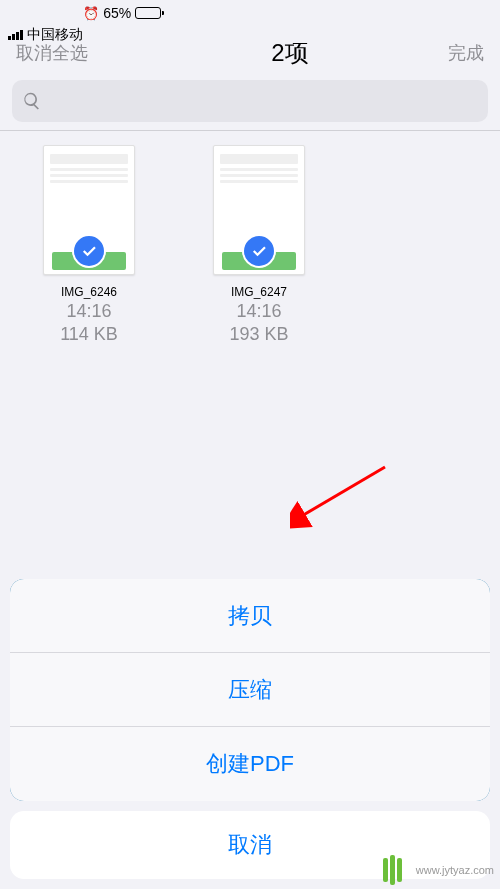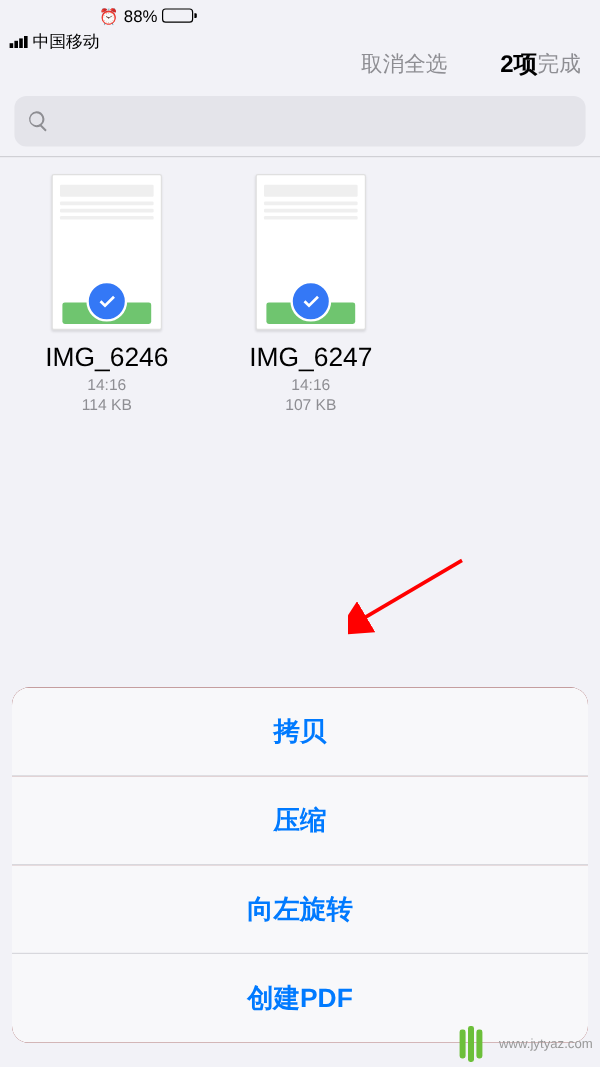--- a/index.html
+++ b/index.html
@@ -30,26 +30,26 @@
     .signal-bars span:nth-child(3){height:8px}
     .signal-bars span:nth-child(4){height:10px}
     .alarm-icon { font-size: 13px; }
     .battery { width: 26px; height: 12px; border: 1.5px solid #000; border-radius: 3px; position: relative; }
     .battery::after { content:""; position:absolute; right:-4px; top:3px; width:2px; height:4px; background:#000; border-radius:0 1px 1px 0;}
     .battery-fill { height:100%; width:88%; background:#000; border-radius:1px;}
     .nav {
       height: 54px;
       display: flex;
       align-items: center;
-      justify-content: flex-end;
+      justify-content: space-between;
       padding: 0 16px;
       background: #f2f2f7;
     }
     .nav-left, .nav-right { font-size: 18px; color: #8e8e93; }
-    .nav-title { font-size: 20px; font-weight: 700; margin-left: 44px; }
+    .nav-title { font-size: 24px; font-weight: 400; margin-left: 44px; }
     .search-wrap { padding: 0 12px 8px; background: #f2f2f7; }
     .search {
       height: 42px;
       background: #e4e4ea;
       border-radius: 10px;
       display: flex;
       align-items: center;
       padding: 0 10px;
       gap: 6px;
     }
@@ -70,31 +70,30 @@
     }
     .thumb-head { width: 100%; height: 10px; background:#efefef; margin-bottom:4px; border-radius:1px;}
     .thumb-line { width: 100%; height: 3px; background:#efefef; margin-bottom:3px; border-radius:1px;}
     .check {
       position:absolute; bottom:6px; left:50%; transform:translateX(-50%);
       width: 34px; height:34px; border-radius:50%; background:#3478f6; border:2px solid #fff;
       display:flex;align-items:center;justify-content:center;
     }
     .check svg{width:18px;height:18px;stroke:#fff;stroke-width:3;fill:none;}
     .green-bar{position:absolute;bottom:4px;left:8px;right:8px;height:18px;background:#6fc56f;border-radius:2px;z-index:-0;}
-    .fname { font-size: 22px; margin-top: 10px; }
-    .fmeta { font-size: 13px; color: #8e8e93; margin-top: 2px; }
+    .fname { font-size: 12px; margin-top: 10px; }
+    .fmeta { font-size: 18px; color: #8e8e93; margin-top: 2px; }
     .sheet {
       position: absolute; left: 10px; right: 10px; bottom: 10px;
     }
     .sheet-group {
-      background: #7f1d1d;
+      background: #0369a1;
       border-radius: 14px;
       overflow: hidden;
       margin-bottom: 10px;
-      font-weight: bold;
     }
     .sheet-item {
       height: 74px;
       display:flex; align-items:center; justify-content:center;
       font-size: 22px;
       color: #007aff;
       border-bottom: 1px solid #d8d8dd;
       background: #f8f8fa;
     }
     .sheet-item:last-child { border-bottom: none; }
@@ -130,21 +129,21 @@
     <span class="signal-bars">
         <span></span>
         <span></span>
         <span></span>
         <span></span>
       </span>
     <span>中国移动</span>
   </div>
   <div class="status-right">
     <span class="alarm-icon">⏰</span>
-    <span>88%</span>
+    <span>65%</span>
     <span class="battery"><span class="battery-fill"></span></span>
   </div>
 </div>
 
 <div class="nav">
   <div class="nav-left">取消全选</div>
   <div class="nav-title">2项</div>
   <div class="nav-right">完成</div>
 </div>
 
@@ -183,40 +182,40 @@
         <div class="thumb-line"></div>
       <div class="green-bar"></div>
       <div class="check">
           <svg viewBox="0 0 24 24">
             <path d="M5 12l5 5L20 7"></path>
           </svg>
         </div>
     </div>
     <div class="fname">IMG_6247</div>
     <div class="fmeta">14:16</div>
-    <div class="fmeta">107 KB</div>
+    <div class="fmeta">193 KB</div>
   </div>
 </div>
 
 <svg class="arrow" style="left:290px;top:462px;width:100px;height:70px">
   <defs>
       <marker id="ah" markerWidth="10" markerHeight="10" refX="2" refY="5" orient="auto">
         <path d="M0,0 L10,5 L0,10 z" fill="#ff0000"></path>
       </marker>
     </defs>
   <line x1="95" y1="5" x2="10" y2="55" stroke="#ff0000" stroke-width="3" marker-end="url(#ah)"></line>
 </svg>
 
 <div class="sheet">
   <div class="sheet-group">
     <div class="sheet-item">拷贝</div>
     <div class="sheet-item">压缩</div>
-    <div class="sheet-item">向左旋转</div>
     <div class="sheet-item">创建PDF</div>
   </div>
+  <div class="sheet-cancel">取消</div>
 </div>
 
 <div class="watermark">
   <div class="wm-logo">
       <span></span>
       <span></span>
       <span></span>
     </div>
   <div>
     <span class="wm-sub">www.jytyaz.com</span>

